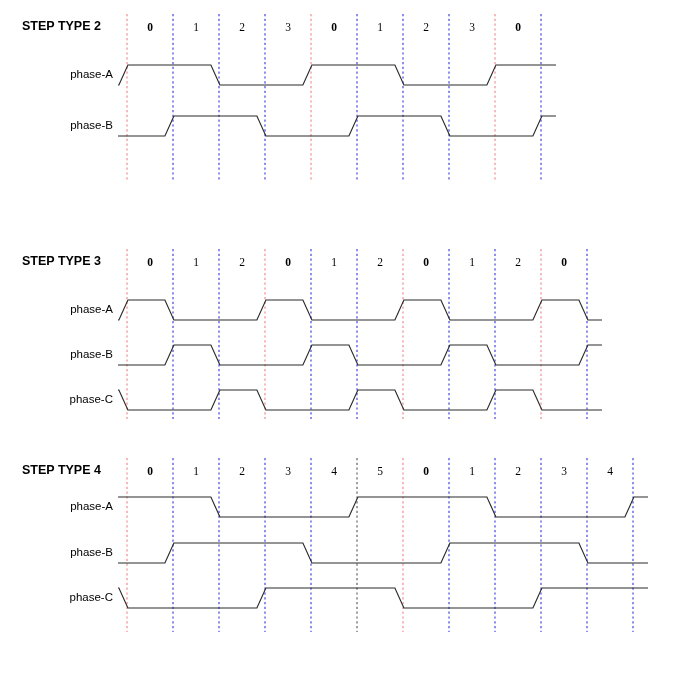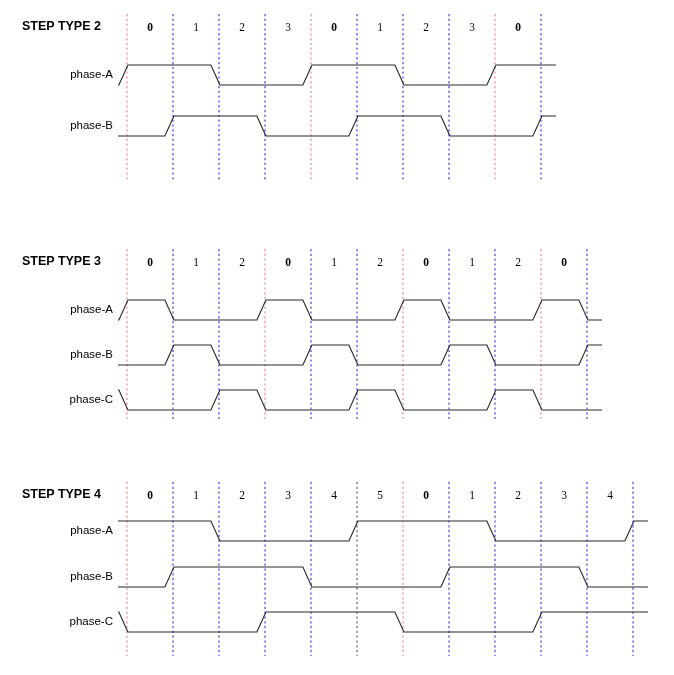--- a/index.html
+++ b/index.html
@@ -121,21 +121,21 @@
         <text x="518" y="22" class="step-num" text-anchor="middle">2</text>
         <text x="564" y="22" class="step-num bold" text-anchor="middle">0</text>
         <text x="113" y="69" class="phase-label" text-anchor="end">phase-A</text>
         <path d="M118.00 76.00 L118.90 76.00 L127.90 56.00 L164.90 56.00 L173.90 76.00 L256.90 76.00 L265.90 56.00 L302.90 56.00 L311.90 76.00 L394.90 76.00 L403.90 56.00 L440.90 56.00 L449.90 76.00 L532.90 76.00 L541.90 56.00 L578.90 56.00 L587.90 76.00 L602.00 76.00" class="wave-path"></path>
         <text x="113" y="114" class="phase-label" text-anchor="end">phase-B</text>
         <path d="M118.00 121.00 L164.90 121.00 L173.90 101.00 L210.90 101.00 L219.90 121.00 L302.90 121.00 L311.90 101.00 L348.90 101.00 L357.90 121.00 L440.90 121.00 L449.90 101.00 L486.90 101.00 L495.90 121.00 L578.90 121.00 L587.90 101.00 L602.00 101.00" class="wave-path"></path>
         <text x="113" y="159" class="phase-label" text-anchor="end">phase-C</text>
         <path d="M118.00 146.00 L118.90 146.00 L127.90 166.00 L210.90 166.00 L219.90 146.00 L256.90 146.00 L265.90 166.00 L348.90 166.00 L357.90 146.00 L394.90 146.00 L403.90 166.00 L486.90 166.00 L495.90 146.00 L532.90 146.00 L541.90 166.00 L602.00 166.00" class="wave-path"></path>
       </svg>
     </div>
-    <div class="diagram-block" style="top: 470px; height: 205px;">
+    <div class="diagram-block" style="top: 446px; height: 205px;">
       <svg width="674" height="205" viewBox="0 0 674 205" class="block-svg">
         <text x="22" y="28" class="title-text">STEP TYPE 4</text>
         <line x1="127" y1="12" x2="127" y2="186" class="grid-line grid-red"></line>
         <line x1="173" y1="12" x2="173" y2="186" class="grid-line grid-blue"></line>
         <line x1="219" y1="12" x2="219" y2="186" class="grid-line grid-blue"></line>
         <line x1="265" y1="12" x2="265" y2="186" class="grid-line grid-blue"></line>
         <line x1="311" y1="12" x2="311" y2="186" class="grid-line grid-blue"></line>
         <line x1="357" y1="12" x2="357" y2="186" class="grid-line grid-dark"></line>
         <line x1="403" y1="12" x2="403" y2="186" class="grid-line grid-red"></line>
         <line x1="449" y1="12" x2="449" y2="186" class="grid-line grid-blue"></line>

